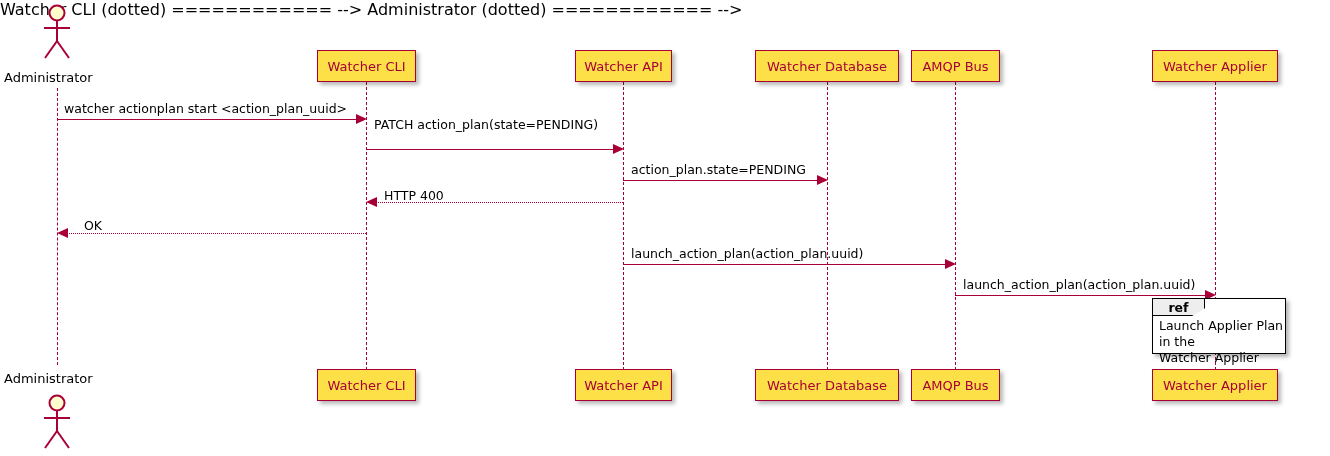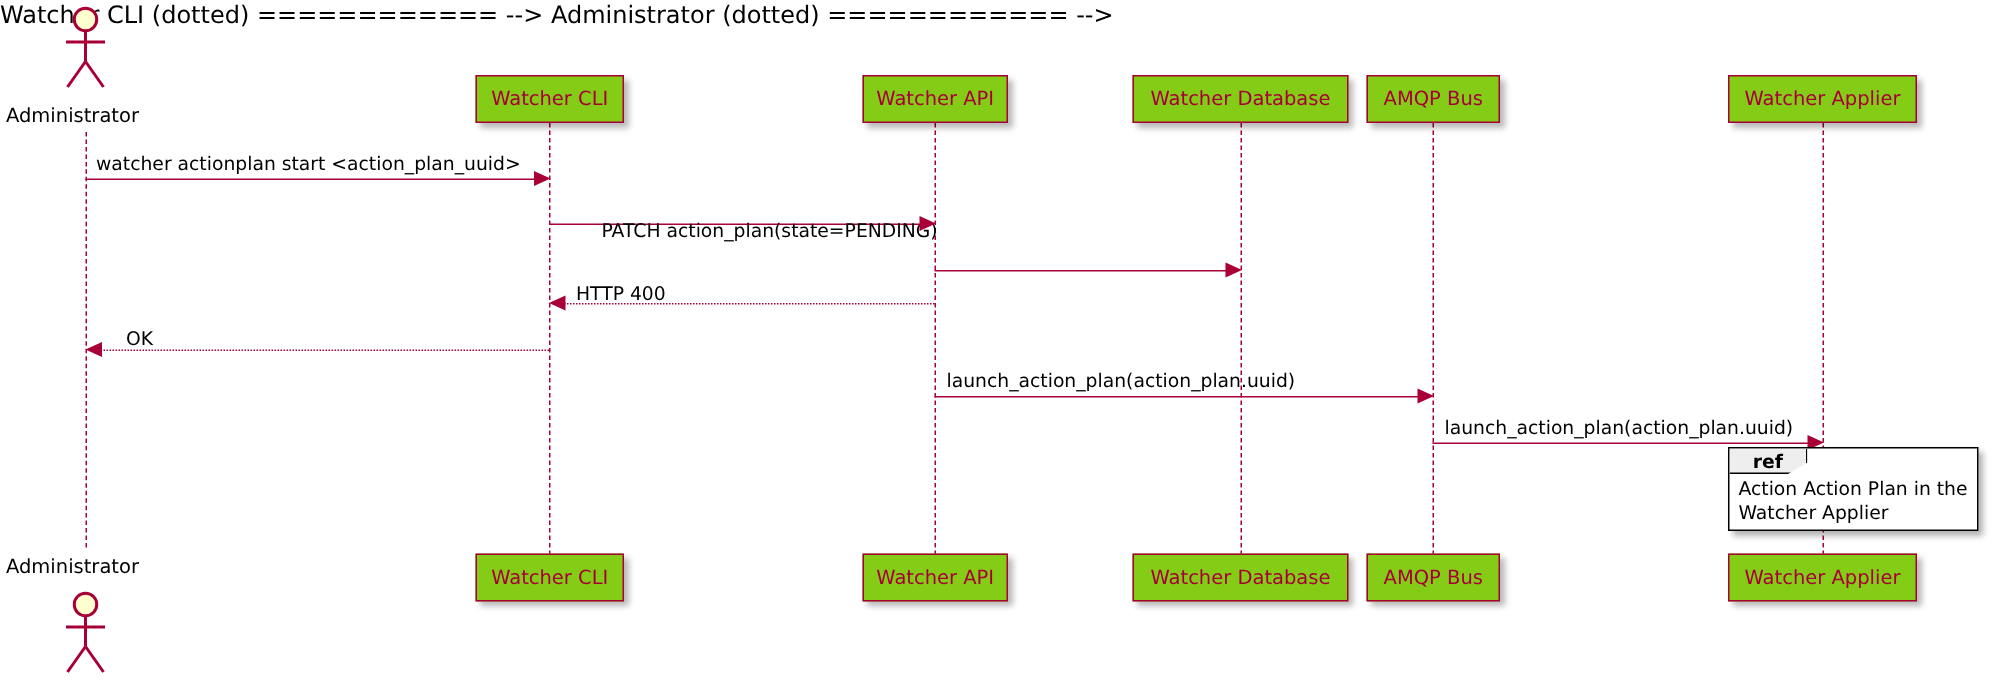--- a/index.html
+++ b/index.html
@@ -14,21 +14,21 @@
     position: relative;
     width: 1330px;
     height: 456px;
     background: #FFFFFF;
     overflow: hidden;
   }
   
   .participant {
     position: absolute;
     box-sizing: border-box;
-    background: #84cc16;
+    background: #fde047;
     border: 1.5px solid #A80036;
     color: #000000;
     font-size: 13px;
     line-height: 1;
     display: flex;
     align-items: center;
     justify-content: center;
     white-space: nowrap;
     box-shadow: 3px 3px 4px rgba(0,0,0,0.28);
     z-index: 5;
@@ -196,25 +196,26 @@
   <div class="participant bottom" style="left:1152px; top:369px; width:126px; height:32px;">
     <span class="plabel">Watcher Applier</span>
   </div>
 
   
   <div class="msg-label" style="left:64px; top:101px;">watcher actionplan start &lt;action_plan_uuid&gt;</div>
   <div class="msg-line" style="left:57px; top:119px; width:300px;"></div>
   <div class="arrow-head right" style="left:356px; top:114px;"></div>
 
   
-  <div class="msg-label" style="left:374px; top:146px;margin-left:27px;">PATCH action_plan(state=PENDING)</div>
+  <div class="msg-label" style="left:374px; top:117px;">PATCH action_plan(state=PENDING)</div>
   <div class="msg-line" style="left:366px; top:149px; width:248px;"></div>
   <div class="arrow-head right" style="left:613px; top:144px;"></div>
 
   
+  <div class="msg-label" style="left:631px; top:162px;">action_plan.state=PENDING</div>
   <div class="msg-line" style="left:623px; top:180px; width:195px;"></div>
   <div class="arrow-head right" style="left:817px; top:175px;"></div>
 
    Watcher CLI (dotted) ============ --&gt;
   <div class="msg-label" style="left:384px; top:188px;">HTTP 400</div>
   <div class="msg-line dotted" style="left:376px; top:202px; width:247px;"></div>
   <div class="arrow-head left" style="left:366px; top:197px;"></div>
 
    Administrator (dotted) ============ --&gt;
   <div class="msg-label" style="left:84px; top:218px;">OK</div>
@@ -225,21 +226,21 @@
   <div class="msg-label" style="left:631px; top:246px;">launch_action_plan(action_plan.uuid)</div>
   <div class="msg-line" style="left:623px; top:264px; width:323px;"></div>
   <div class="arrow-head right" style="left:945px; top:259px;"></div>
 
   
   <div class="msg-label" style="left:963px; top:277px;">launch_action_plan(action_plan.uuid)</div>
   <div class="msg-line" style="left:955px; top:295px; width:251px;"></div>
   <div class="arrow-head right" style="left:1205px; top:290px;"></div>
 
   
-  <div class="ref-box" style="left:1152px; top:298px; width:167px; height:56px;">
+  <div class="ref-box" style="left:1152px; top:298px; width:134px; height:56px;">
     <div class="ref-tab">
       <span>ref</span>
     </div>
-    <div class="ref-text">Action Action Plan in the
+    <div class="ref-text">Launch Applier Plan in the
 Watcher Applier</div>
   </div>
 
 </div>
 
 </body></html>

